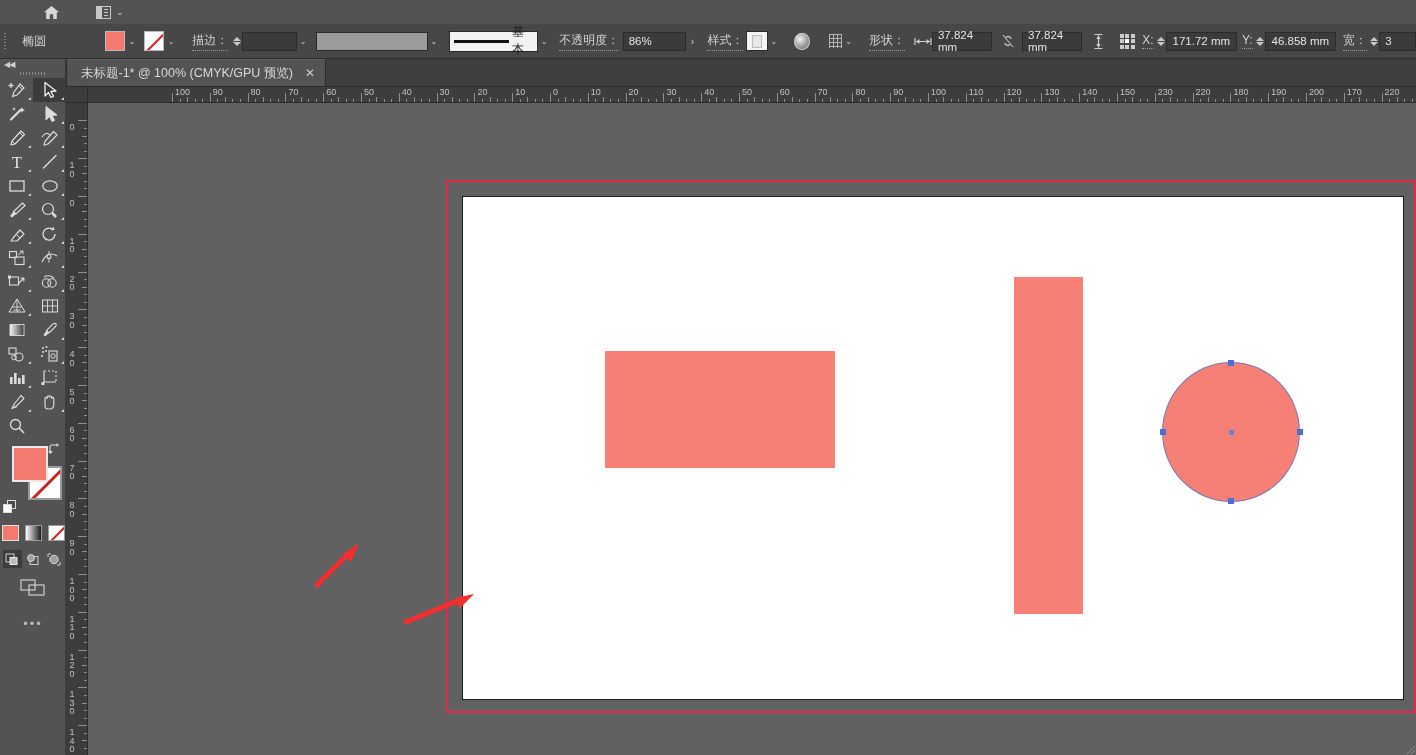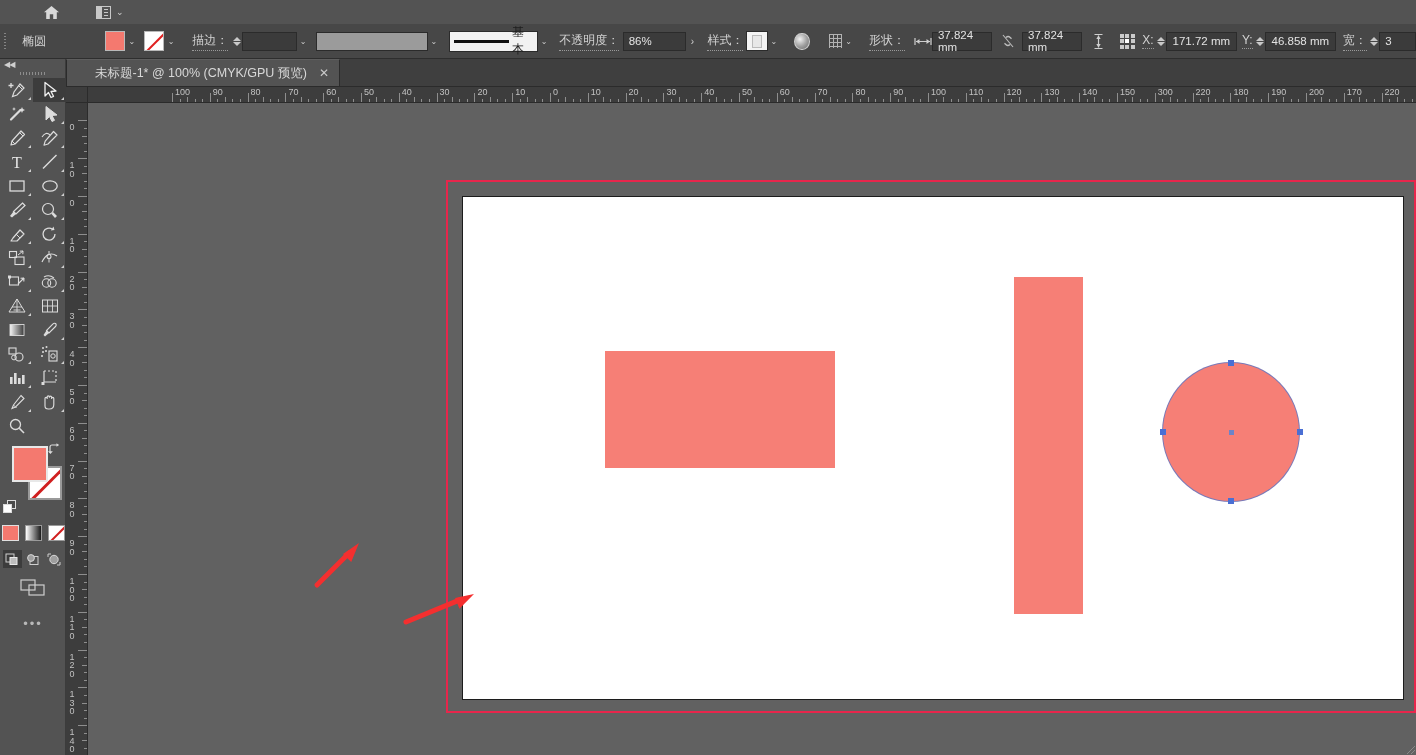--- a/index.html
+++ b/index.html
@@ -158,21 +158,21 @@
     width: 66px; height: 28px; display: flex; align-items: center; padding-left: 6px;
   }
   .tabbar .grip2 .g {
     width: 2px; height: 15px;
     background: repeating-linear-gradient(to bottom, #7d7d7d 0 1px, transparent 1px 3px);
   }
   .doc-tab {
     height: 27px; background: #535353;
     border-left: 1px solid #2b2b2b; border-right: 1px solid #2b2b2b;
     border-top: 1px solid #5e5e5e;
-    display: flex; align-items: center; gap: 12px; padding: 0 10px 0 28px;
+    display: flex; align-items: center; gap: 12px; padding: 0 10px 0 14px;
     color: #d8d8d8; font-size: 12.5px; white-space: nowrap;
   }
   .doc-tab .close { font-size: 12px; color: #cacaca; cursor: pointer; }
 
   
   .toolbar {
     position: absolute; left: 0; top: 59px; width: 66px; height: 696px;
     background: #535353; border-right: 1px solid #3c3c3c;
     z-index: 5;
   }
@@ -930,21 +930,21 @@
       <div class="rh-tick" style="left: 1006.32px; height: 5px;"></div>
       <div class="rh-tick" style="left: 1013.88px; height: 3px;"></div>
       <div class="rh-tick" style="left: 1021.44px; height: 3px;"></div>
       <div class="rh-tick" style="left: 1029px; height: 9px;"></div>
       <div class="rh-lbl" style="left: 1032px;">150</div>
       <div class="rh-tick" style="left: 1036.56px; height: 3px;"></div>
       <div class="rh-tick" style="left: 1044.12px; height: 5px;"></div>
       <div class="rh-tick" style="left: 1051.68px; height: 3px;"></div>
       <div class="rh-tick" style="left: 1059.24px; height: 3px;"></div>
       <div class="rh-tick" style="left: 1066.8px; height: 9px;"></div>
-      <div class="rh-lbl" style="left: 1069.8px;">300</div>
+      <div class="rh-lbl" style="left: 1069.8px;">230</div>
       <div class="rh-tick" style="left: 1074.36px; height: 3px;"></div>
       <div class="rh-tick" style="left: 1081.92px; height: 5px;"></div>
       <div class="rh-tick" style="left: 1089.48px; height: 3px;"></div>
       <div class="rh-tick" style="left: 1097.04px; height: 3px;"></div>
       <div class="rh-tick" style="left: 1104.6px; height: 9px;"></div>
       <div class="rh-lbl" style="left: 1107.6px;">220</div>
       <div class="rh-tick" style="left: 1112.16px; height: 3px;"></div>
       <div class="rh-tick" style="left: 1119.72px; height: 5px;"></div>
       <div class="rh-tick" style="left: 1127.28px; height: 3px;"></div>
       <div class="rh-tick" style="left: 1134.84px; height: 3px;"></div>

